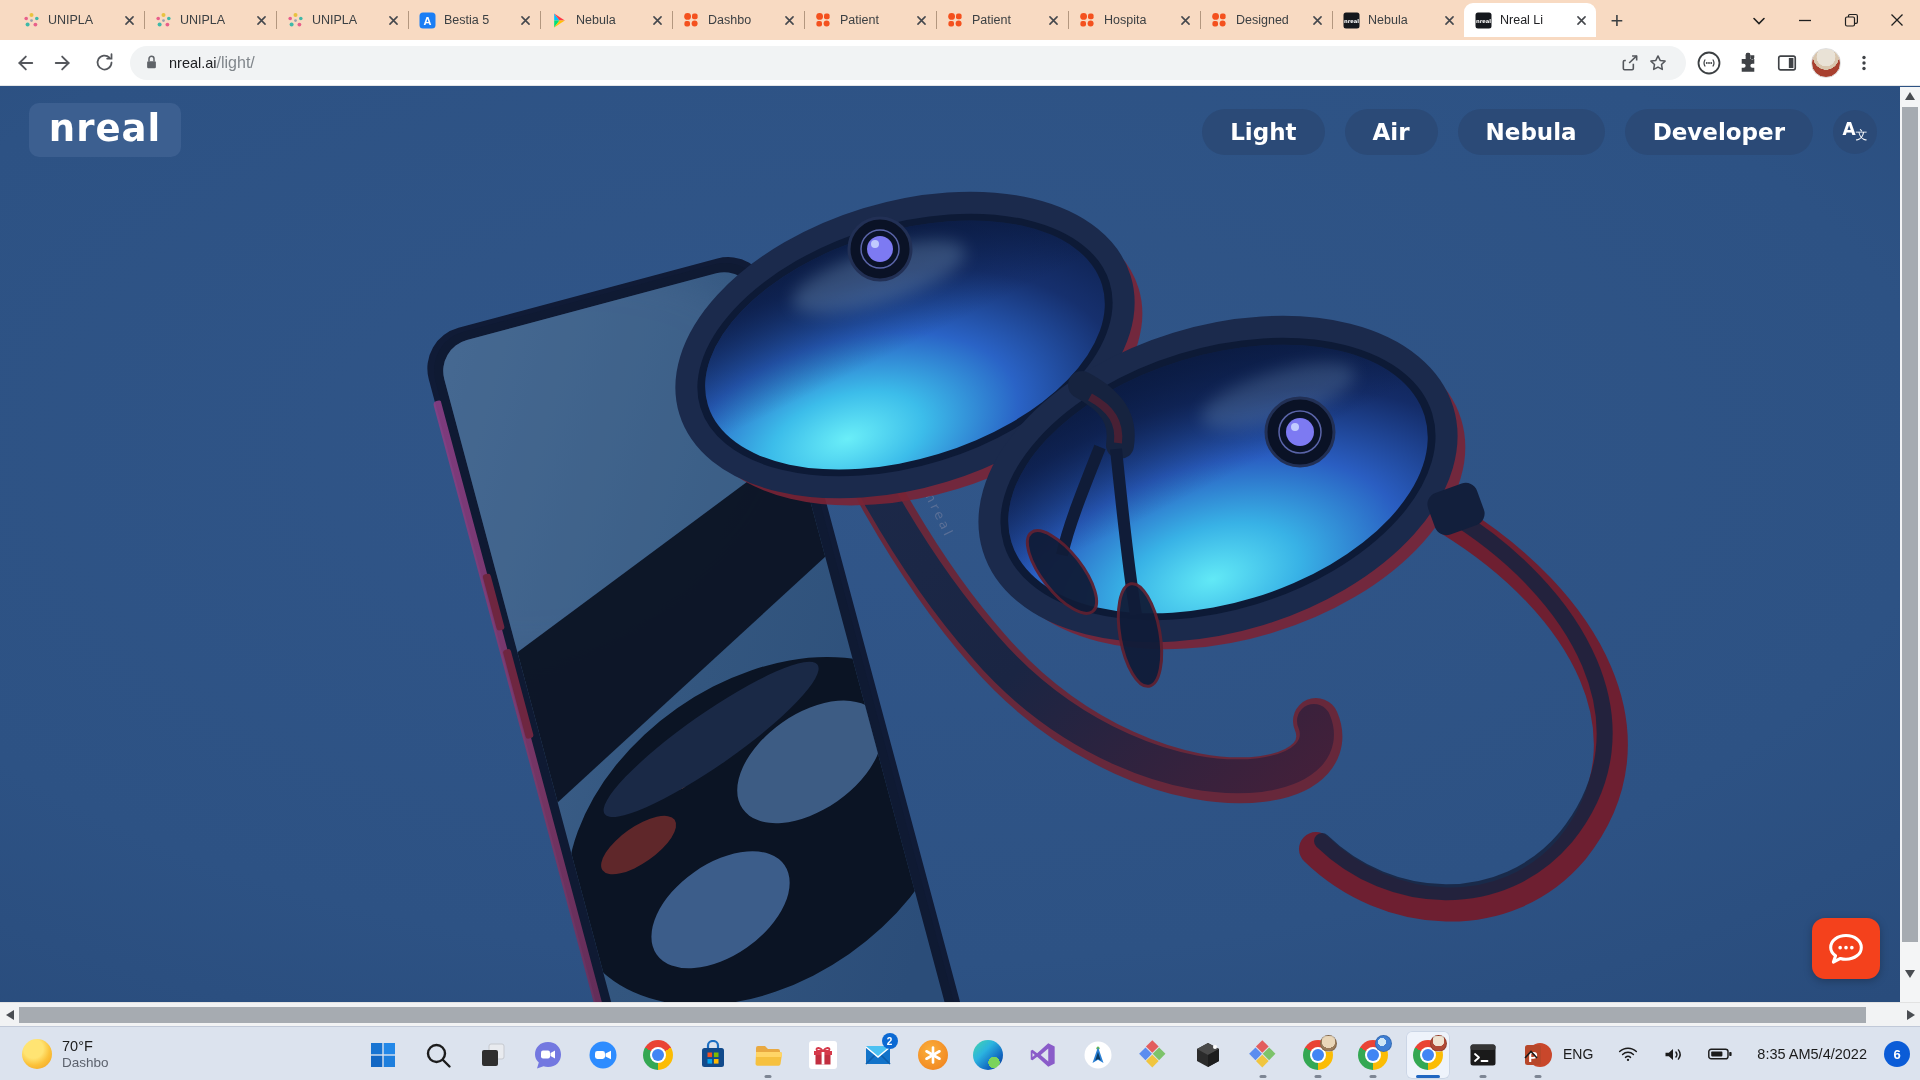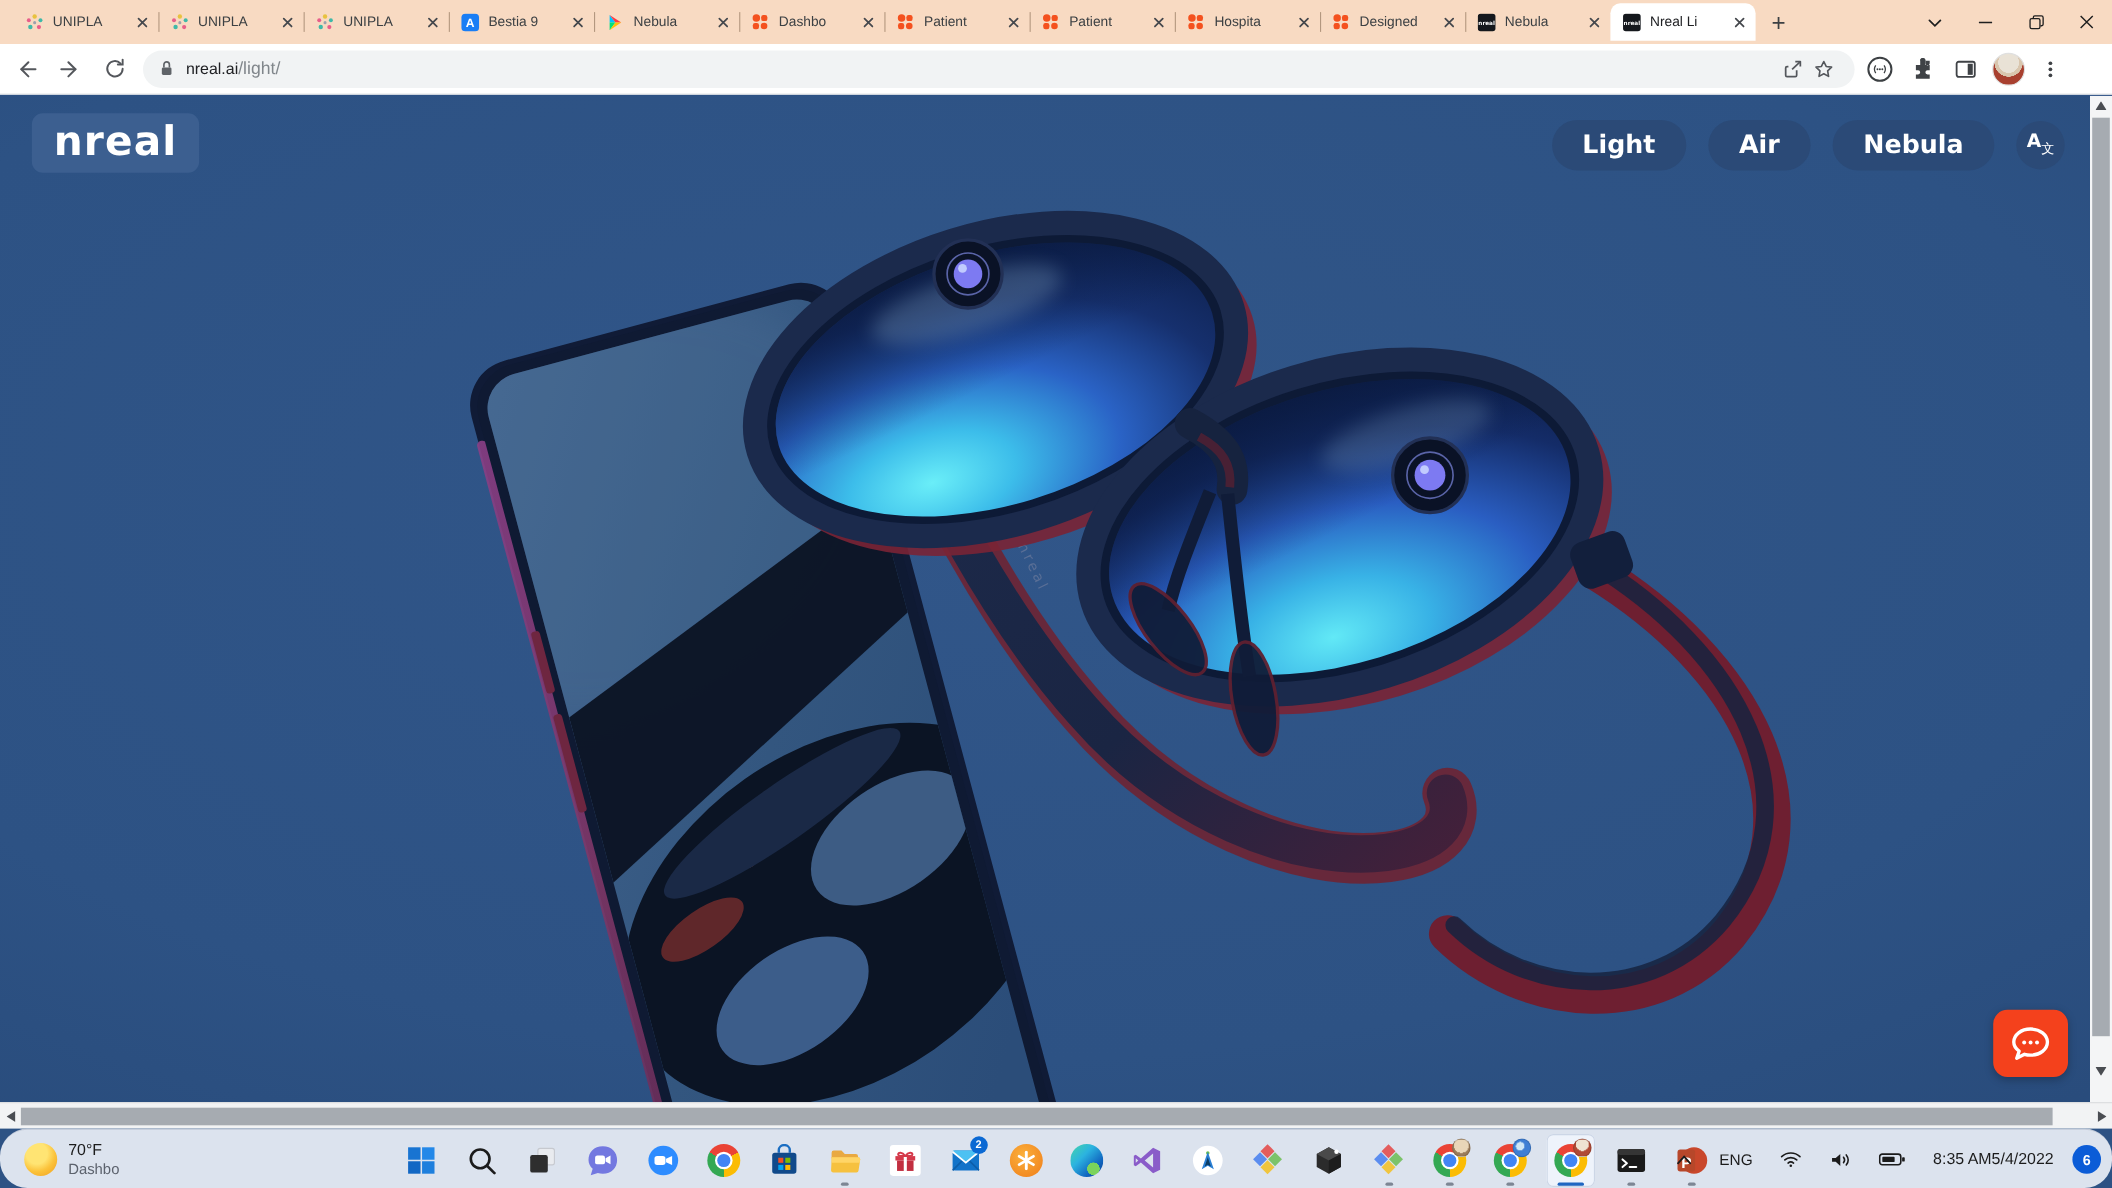--- a/index.html
+++ b/index.html
@@ -51,21 +51,21 @@
 
   
   .v-scrollbar { position:absolute; right:0; top:0; width:20px; height:915px; background:#f4f5f6; }
   .v-thumb { position:absolute; left:2px; top:20px; width:16px; height:835px; background:#a6abb1; }
   .sb-arrow { position:absolute; left:0; width:20px; height:18px; display:flex; align-items:center; justify-content:center; }
   .h-scrollbar { position:absolute; left:0; top:1002px; width:1920px; height:24px; background:#f2f3f4; border-top:1px solid #e2e2e2; }
   .h-thumb { position:absolute; left:19px; top:4px; width:1847px; height:16px; background:#a6abb1; }
   .h-arrow { position:absolute; top:0; width:19px; height:24px; display:flex; align-items:center; justify-content:center; }
 
   
-  .taskbar { position:absolute; left:0; top:1026px; width:1920px; height:54px; background:#dce3ee; border-top:1px solid rgba(110,125,150,.25);border-radius:25px; }
+  .taskbar { position:absolute; left:0; top:1026px; width:1920px; height:54px; background:#dce3ee; border-top:1px solid rgba(110,125,150,.25); }
   .weather { position:absolute; left:14px; top:5px; height:44px; display:flex; align-items:center; gap:10px; padding:0 8px; border-radius:6px; cursor:pointer; }
   .sun { width:30px; height:30px; border-radius:50%; background:radial-gradient(circle at 38% 32%, #ffe473 0 35%, #fbc23a 60%, #ef9c1d 100%); }
   .weather-temp { font-size:14.5px; color:#1c1c1c; line-height:1.25; }
   .weather-cond { font-size:13.5px; color:#5c626d; line-height:1.2; }
   .tb-center { position:absolute; left:0; top:2px; width:1920px; height:52px; display:flex; justify-content:center; align-items:center; gap:11px; pointer-events:none; }
   .tb-ic { position:relative; width:44px; height:48px; display:flex; align-items:center; justify-content:center; border-radius:6px; cursor:pointer; pointer-events:auto; }
   .tb-ic.app-active { background:#eef3fb; box-shadow:inset 0 0 0 1px #ccd6e6; }
   .run-dash { position:absolute; bottom:1px; left:50%; transform:translateX(-50%); width:7px; height:3px; border-radius:2px; background:#7d8694; }
   .run-dash.wide { width:24px; background:#1f66c1; }
   .badge { position:absolute; top:2px; right:2px; min-width:16px; height:16px; border-radius:8px; background:#0b69d3; color:#fff; font-size:10px; font-weight:bold; display:flex; align-items:center; justify-content:center; padding:0 3px; }
@@ -143,21 +143,21 @@
             </svg>
     </span>
   </div>
         <div class="tab">
     <span class="fav-slot">
             <svg width="17" height="17" viewBox="0 0 17 17">
     <rect x="0.5" y="0.5" width="16" height="16" rx="3.5" fill="#1a7ef5"></rect>
     <text x="8.5" y="12.6" font-family="Liberation Sans, sans-serif" font-size="11" font-weight="bold" fill="#fff" text-anchor="middle">A</text>
   </svg>
           </span>
-    <span class="tab-title">Bestia 9</span>
+    <span class="tab-title">Bestia 5</span>
     <span class="tab-close">
       <svg width="15" height="15" viewBox="0 0 16 16">
               <path d="M4.2 4.2 L11.8 11.8 M11.8 4.2 L4.2 11.8" stroke="#45484d" stroke-width="1.7" stroke-linecap="round"></path>
             </svg>
     </span>
   </div>
         <div class="tab">
     <span class="fav-slot">
             <svg width="17" height="17" viewBox="0 0 32 32">
     <polygon points="6,3 16,16 6,16" fill="#00c4ff"></polygon>
@@ -512,20 +512,21 @@
     </svg>
 
     <div class="site-header">
       <div class="logo-box">
         <span class="logo-text">nreal</span>
       </div>
       <div class="site-nav">
         <div class="nav-pill">Light</div>
         <div class="nav-pill">Air</div>
         <div class="nav-pill">Nebula</div>
+        <div class="nav-pill">Developer</div>
         <div class="lang-btn">
           <span class="lang-a">A</span>
             <span class="lang-zh">文</span>
         </div>
       </div>
     </div>
 
     <div class="chat-btn">
       <svg width="40" height="36" viewBox="0 0 44 40">
         <path d="M22 5 C31.5 5 39 10.8 39 18.2 C39 25.6 31.5 31.4 22 31.4 C19.8 31.4 17.7 31.1 15.8 30.5 L8 34.5 L10.4 27.4 C7.1 25 5 21.8 5 18.2 C5 10.8 12.5 5 22 5 Z" fill="none" stroke="#ffffff" stroke-width="3.4" stroke-linejoin="round"></path>

